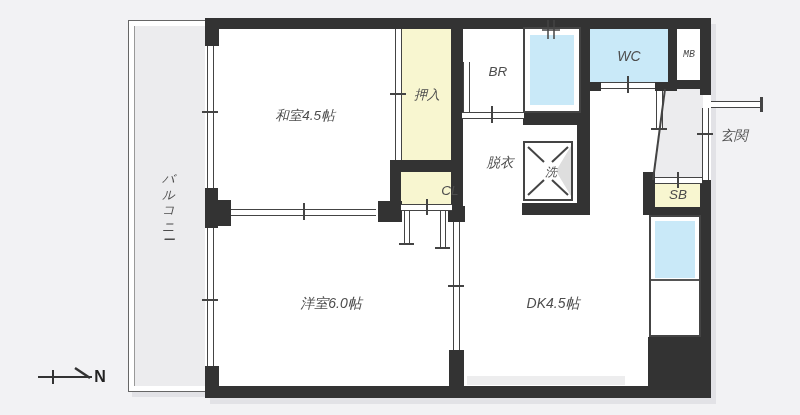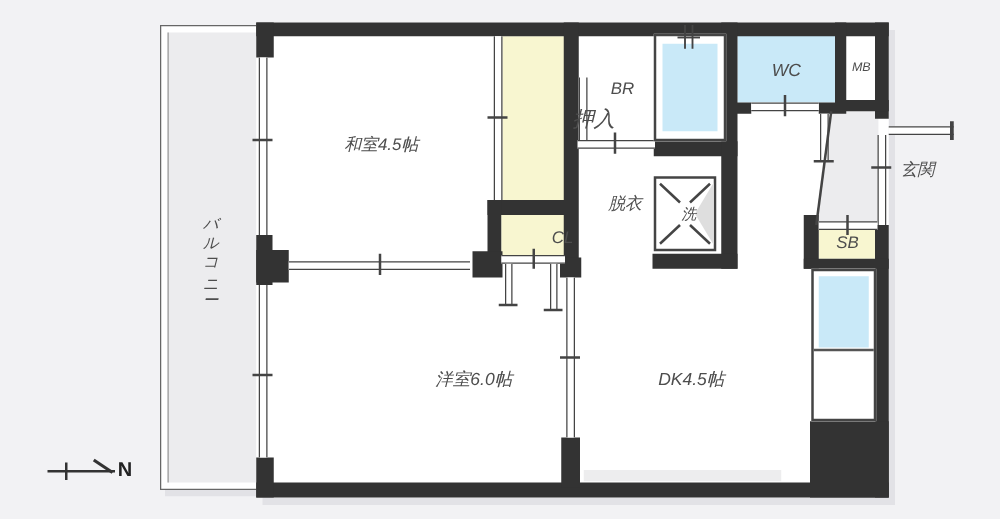--- a/index.html
+++ b/index.html
@@ -112,30 +112,30 @@
   <div class="t" style="left:760px;top:97px;width:3px;height:15px;"></div>
 
   <div class="fix" style="left:523px;top:27px;width:58px;height:86px;"></div>
   <div class="water" style="left:530px;top:35px;width:44px;height:70px;z-index:5;"></div>
   <div class="fix" style="left:523px;top:141px;width:50px;height:60px;"></div>
   <div class="fix" style="left:649px;top:215px;width:52px;height:122px;"></div>
   <div class="water" style="left:655px;top:221px;width:40px;height:57px;z-index:5;"></div>
   <div class="abs" style="left:651px;top:279px;width:48px;height:2px;background:#555;z-index:5;"></div>
 
   <div class="lbl" style="left:305px;top:116px;text-align:right;">和室4.5帖</div>
-  <div class="lbl" style="left:427px;top:95px;font-size:17px;margin-left:48px;">押入</div>
+  <div class="lbl" style="left:427px;top:95px;font-size:13px;">押入</div>
   <div class="lbl" style="left:450px;top:190px;">CL</div>
   <div class="lbl" style="left:498px;top:71px;">BR</div>
   <div class="lbl" style="left:500px;top:163px;">脱衣</div>
   <div class="lbl tiny" style="left:551px;top:172px;z-index:8;">洗</div>
   <div class="lbl" style="left:629px;top:56px;font-size:14px;">WC</div>
-  <div class="lbl small" style="left:689px;top:54px;">MB</div>
+  <div class="lbl small" style="left:689px;top:54px;font-family:Liberation Mono, monospace;">MB</div>
   <div class="lbl" style="left:734px;top:136px;">玄関</div>
   <div class="lbl" style="left:678px;top:194px;z-index:8;">SB</div>
-  <div class="lbl" style="left:331px;top:304px;font-size:14px;margin-left:48px;">洋室6.0帖</div>
+  <div class="lbl" style="left:331px;top:304px;font-size:14px;">洋室6.0帖</div>
   <div class="lbl" style="left:553px;top:304px;font-size:14px;">DK4.5帖</div>
 
   <div class="abs" style="left:38px;top:376px;width:54px;height:2px;background:#333;z-index:6;"></div>
   <div class="abs" style="left:52px;top:370px;width:2px;height:14px;background:#333;z-index:6;"></div>
   <div class="north-n" style="left:100px;top:377px;">N</div>
 
   <svg class="overlay" width="800" height="415" viewBox="0 0 800 415">
 
     <line x1="665" y1="89" x2="653" y2="180" stroke="#444" stroke-width="2"></line>
 

